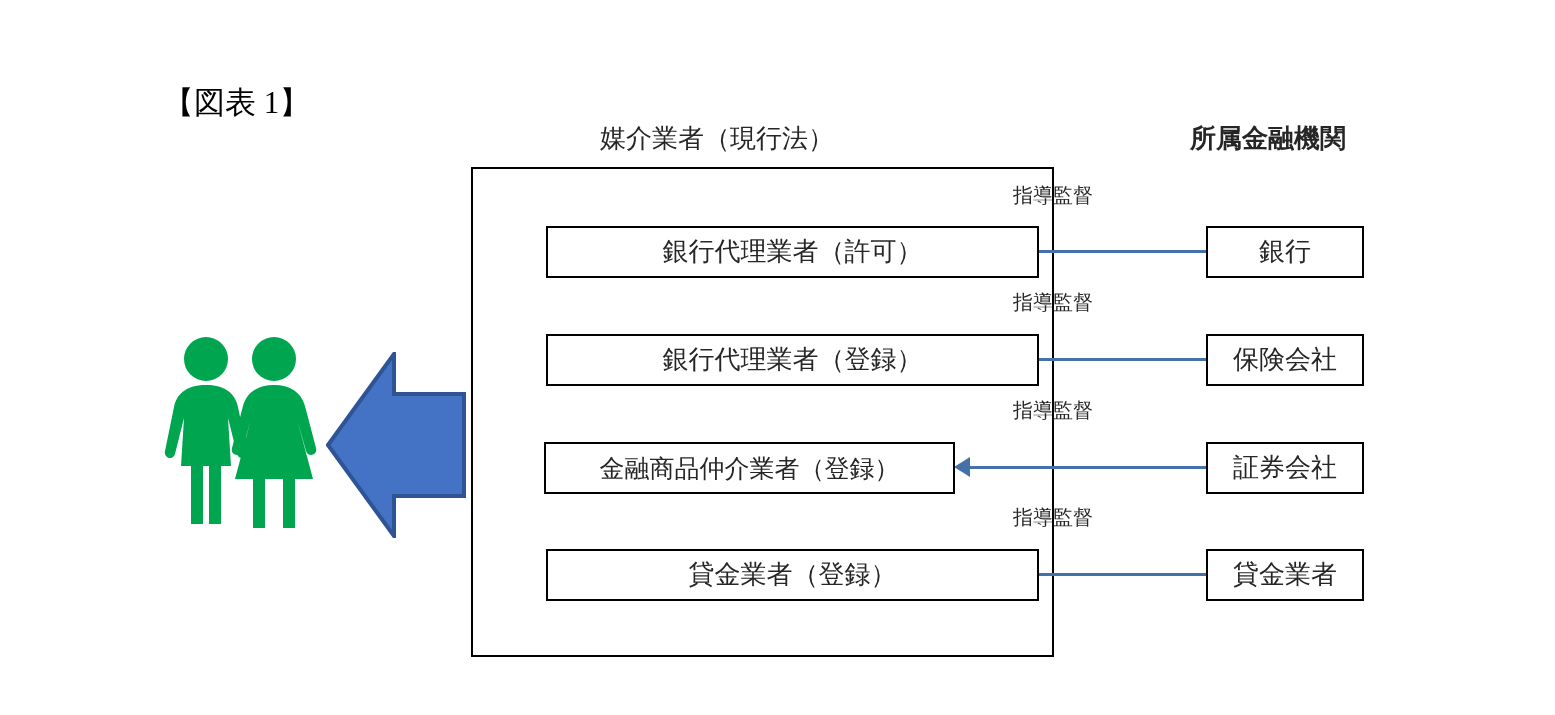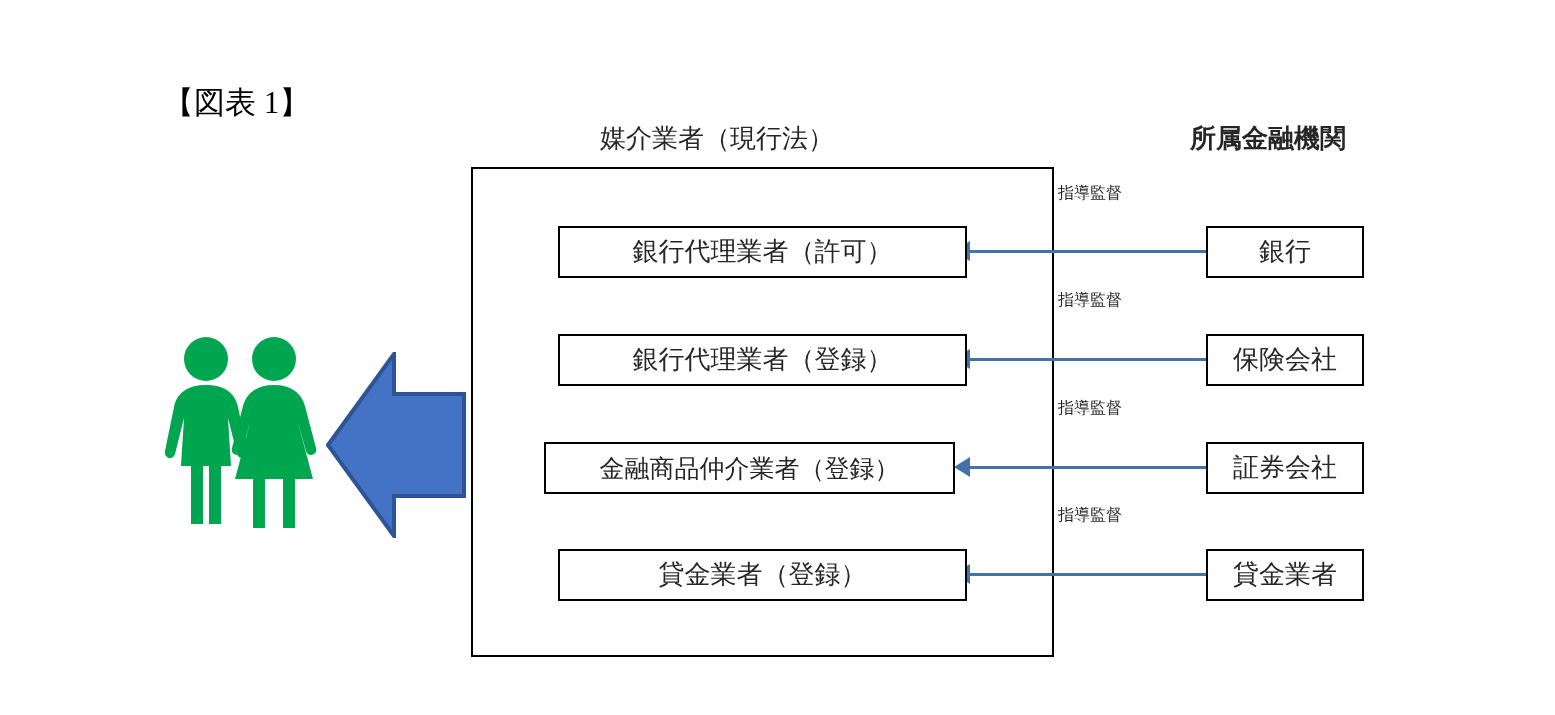--- a/index.html
+++ b/index.html
@@ -63,21 +63,21 @@
     background: #ffffff;
     display: flex;
     align-items: center;
     justify-content: center;
     font-size: 26px;
     line-height: 1;
     white-space: nowrap;
     color: #262626;
     z-index: 4;
   }
-  .node-box.left-node  { left: 558px; width: 409px; height: 52px; }
+  .node-box.left-node  { left: 546px; width: 493px; height: 52px; }
   .node-box.left-node.wide { left: 544px; width: 411px; font-size: 25px; }
   .node-box.right-node { left: 1206px; width: 158px; height: 52px; }
 
   .row-1 { top: 226px; }
   .row-2 { top: 334px; }
   .row-3 { top: 442px; }
   .row-4 { top: 549px; }
 
   
   .arrow-line {
@@ -103,22 +103,22 @@
     border-right: 16px solid #4472a8;
     z-index: 3;
   }
   .arrow-head.row-1 { top: 241px; }
   .arrow-head.row-2 { top: 349px; }
   .arrow-head.row-3 { top: 457px; }
   .arrow-head.row-4 { top: 564px; }
 
   .arrow-label {
     position: absolute;
-    left: 1058px;
-    font-size: 16px;
+    left: 1013px;
+    font-size: 20px;
     line-height: 1.2;
     white-space: nowrap;
     color: #262626;
     z-index: 5;
   }
   .arrow-label.row-1 { top: 183px; }
   .arrow-label.row-2 { top: 290px; }
   .arrow-label.row-3 { top: 398px; }
   .arrow-label.row-4 { top: 505px; }
 

